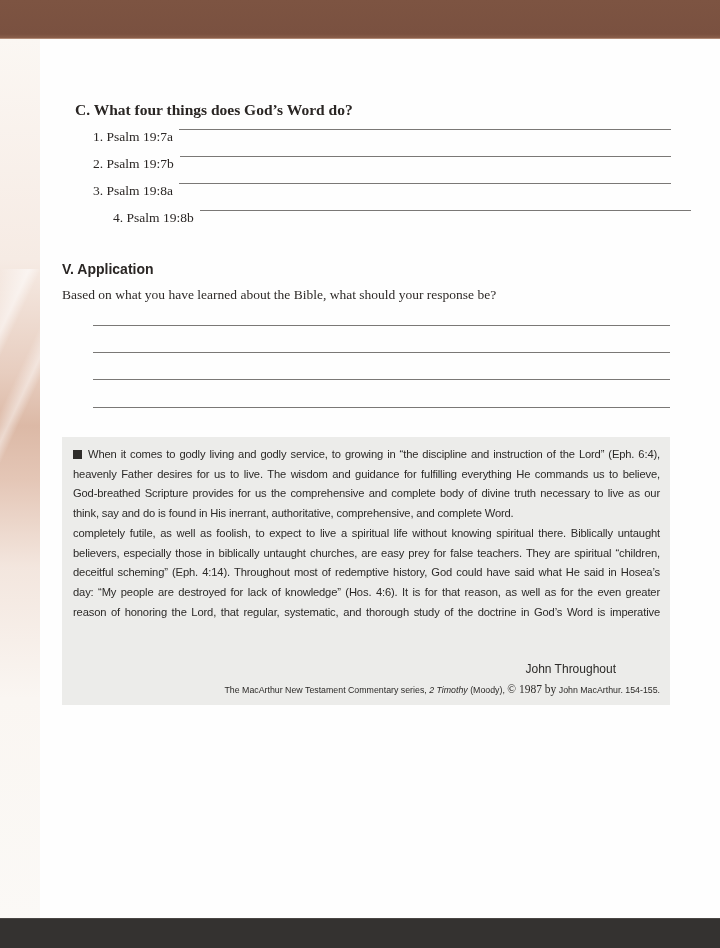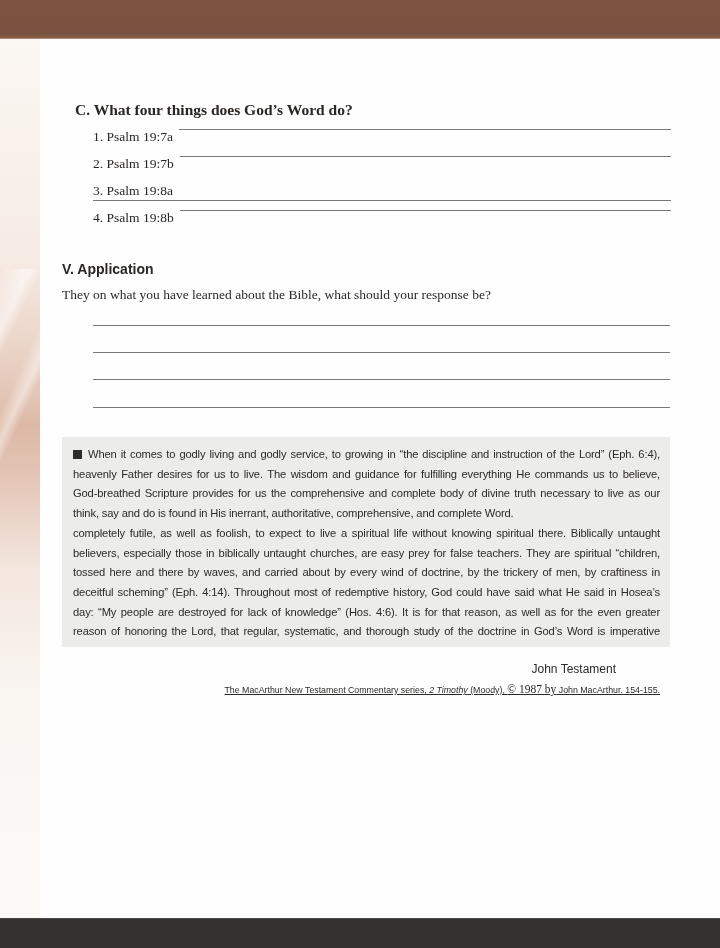--- a/index.html
+++ b/index.html
@@ -85,21 +85,21 @@
     .resp-line {
       position: absolute;
       left: 93px;
       width: 577px;
       height: 0;
       border-bottom: 1px solid #7a7876;
     }
     .quote-box {
       position: absolute;
       left: 62px; top: 437px;
-      width: 608px; height: 210px;
+      width: 608px; height: 268px;
       background: #ececea;
       box-sizing: border-box;
       padding: 8px 10px 0 11px;
       font-family: "Liberation Sans", "DejaVu Sans", sans-serif;
       font-size: 11.2px;
       line-height: 19.7px;
       color: #2c2a28;
       letter-spacing: -0.15px;
     }
     .quote-line {
@@ -134,21 +134,20 @@
     .citation {
       position: absolute;
       left: 62px;
       width: 598px;
       top: 683px;
       text-align: right;
       font-family: "Liberation Sans", "DejaVu Sans", sans-serif;
       font-size: 8.8px;
       color: #2c2a28;
       white-space: nowrap;
-      text-decoration: underline;
     }
     .citation .year {
       font-family: "Liberation Serif", "DejaVu Serif", serif;
       font-size: 11.5px;
     }
     .citation em { font-style: italic; }
     .page-number {
       position: absolute;
       left: 18px; top: 916px;
       font-family: "Liberation Sans", "DejaVu Sans", sans-serif;
@@ -166,48 +165,47 @@
 <div class="section-c-title">C. What four things does God’s Word do?</div>
 
 <div class="psalm-row" style="top:129px;">
   <span class="psalm-label">1. Psalm 19:7a</span>
   <span class="answer-line"></span>
 </div>
 <div class="psalm-row" style="top:156px;">
   <span class="psalm-label">2. Psalm 19:7b</span>
   <span class="answer-line"></span>
 </div>
-<div class="psalm-row" style="top:183px;flex-direction:column;">
+<div class="psalm-row" style="top:183px;">
   <span class="psalm-label">3. Psalm 19:8a</span>
   <span class="answer-line"></span>
 </div>
-<div class="psalm-row" style="top:210px;">
+<div class="psalm-row" style="top:210px;margin-left:20px;">
   <span class="psalm-label">4. Psalm 19:8b</span>
   <span class="answer-line"></span>
 </div>
 
 <div class="section-v-title">V. Application</div>
-<div class="question">They on what you have learned about the Bible, what should your response be?</div>
+<div class="question">Based on what you have learned about the Bible, what should your response be?</div>
 
 <div class="resp-line" style="top:325px;"></div>
 <div class="resp-line" style="top:352px;"></div>
 <div class="resp-line" style="top:379px;"></div>
 <div class="resp-line" style="top:407px;"></div>
 
 <div class="quote-box">
   <span class="quote-line"><span class="bullet-square"></span><span>When it comes to godly living and godly service, to growing in “the discipline and instruction of the Lord” (Eph. 6:4),</span></span>
   <span class="quote-line">heavenly Father desires for us to live.  The wisdom and guidance for fulfilling everything He commands us to believe,</span>
   <span class="quote-line">God-breathed Scripture provides for us the comprehensive and complete body of divine truth necessary to live as our</span>
   <span class="quote-line last">think, say and do is found in His inerrant, authoritative, comprehensive, and complete Word.</span>
   <span class="quote-line">completely futile, as well as foolish, to expect to live a spiritual life without knowing spiritual there.  Biblically untaught</span>
   <span class="quote-line">believers, especially those in biblically untaught churches, are easy prey for false teachers.  They are spiritual “children,</span>
-  <span class="quote-line">tossed here and there by waves, and carried about by every wind of doctrine, by the trickery of men, by craftiness in</span>
   <span class="quote-line">deceitful scheming” (Eph. 4:14).  Throughout most of redemptive history, God could have said what He said in Hosea’s</span>
   <span class="quote-line">day:  “My people are destroyed for lack of knowledge” (Hos. 4:6).  It is for that reason, as well as for the even greater</span>
   <span class="quote-line">reason of honoring the Lord, that regular, systematic, and thorough study of the doctrine in God’s Word is imperative</span>
 </div>
 
-<div class="author">John Testament</div>
+<div class="author">John Throughout</div>
 <div class="citation"><span>The MacArthur New Testament Commentary series, </span><em>2 Timothy</em><span> (Moody), </span><span class="year">© 1987 by</span><span> John MacArthur. 154-155.</span></div>
 
 <div class="page-number">12</div>
 
 <div class="bottom-band"></div>
 
 </body></html>

